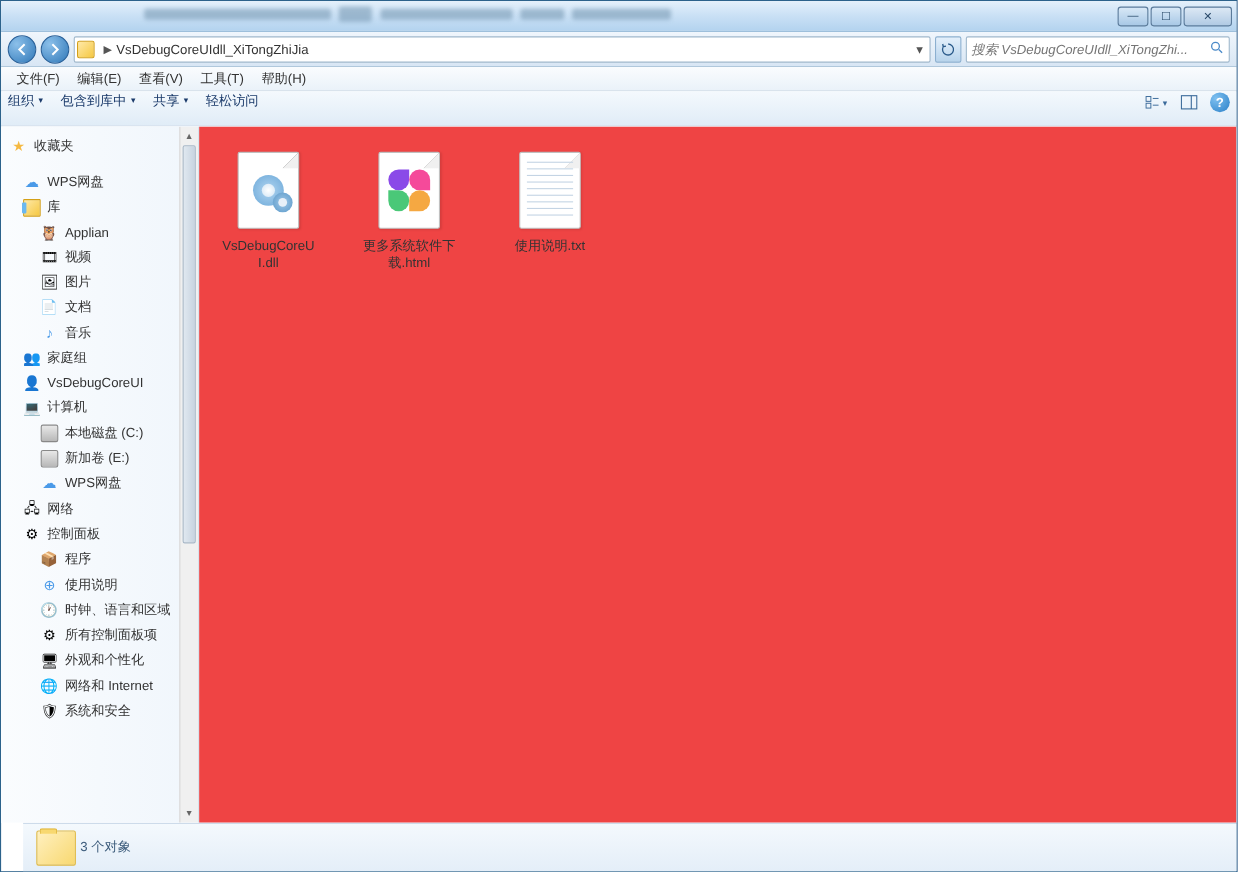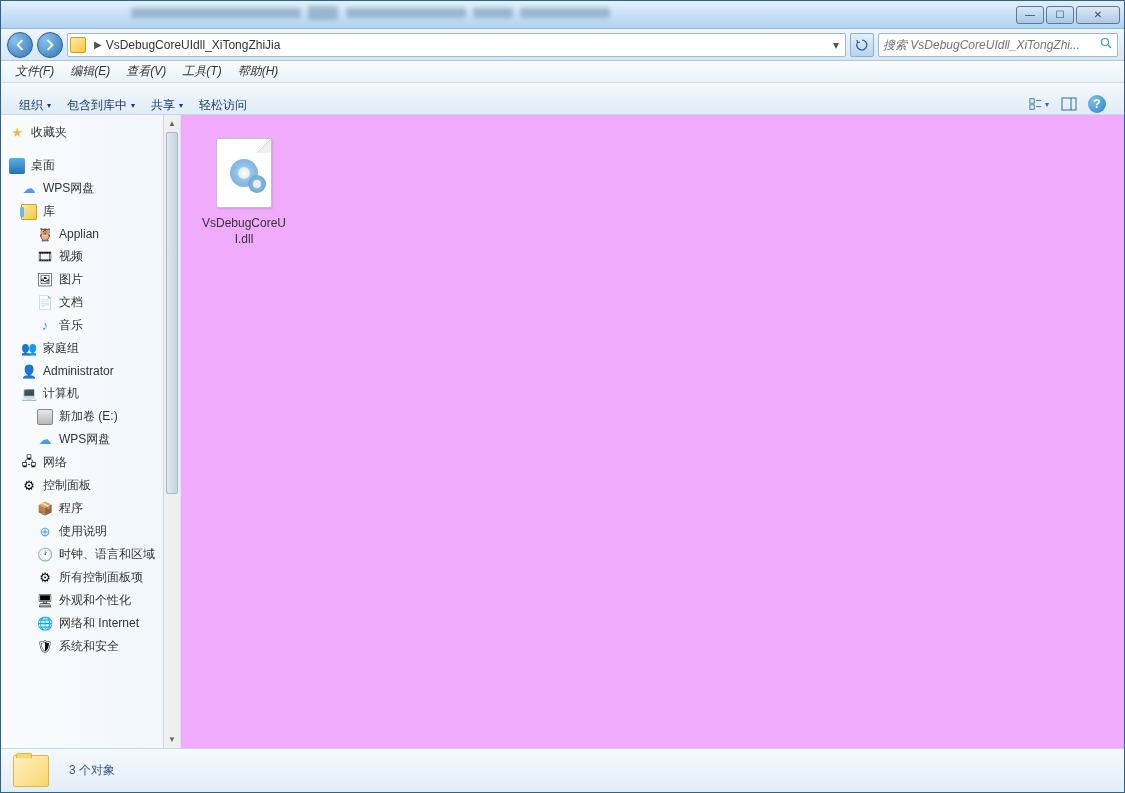--- a/index.html
+++ b/index.html
@@ -21,23 +21,23 @@
 .addr-icon { width: 16px; height: 16px; background: linear-gradient(135deg, #ffe9a8, #f5c842); border-radius: 2px; margin-right: 4px; border: 1px solid #d4a017; }
 .addr-sep { color: #555; margin: 0 4px; font-size: 10px; }
 .addr-text { color: #333; }
 .addr-dd { margin-left: auto; color: #555; padding: 0 4px; cursor: pointer; }
 .refresh-btn { width: 24px; height: 24px; background: linear-gradient(to bottom, #e4f0fb, #b8d4ec); border: 1px solid #8cb0d0; border-radius: 2px; display: flex; align-items: center; justify-content: center; color: #2a5a8a; cursor: pointer; }
 .search-box { width: 240px; height: 24px; background: #fff; border: 1px solid #a0b8cc; border-radius: 2px; display: flex; align-items: center; padding: 0 4px; }
 .search-box input { border: none; outline: none; flex: 1; font-size: 12px; font-style: italic; color: #888; background: transparent; }
 .search-icon { color: #4a8ac8; font-size: 12px; }
 
 .menubar { height: 22px; background: linear-gradient(to bottom, #fafcfe, #eaf2f9); display: flex; align-items: center; padding: 0 6px; border-bottom: 1px solid #d0dce8; }
-.menu-item { padding: 2px 8px; color: #333; cursor: pointer; font-style: italic; }
-
-.toolbar { height: 32px; background: linear-gradient(to bottom, #f4f9fd, #e0ecf7); display: flex; align-items: flex-end; padding: 0 18px; gap: 16px; border-bottom: 1px solid #c8d8e8; }
+.menu-item { padding: 2px 8px; color: #333; cursor: pointer; }
+
+.toolbar { height: 32px; background: linear-gradient(to bottom, #f4f9fd, #e0ecf7); display: flex; align-items: flex-start; padding: 0 6px; gap: 16px; border-bottom: 1px solid #c8d8e8; }
 .tb-btn { color: #1a3a6a; cursor: pointer; display: flex; align-items: center; gap: 4px; }
 .tb-btn .dd { font-size: 8px; }
 .tb-right { margin-left: auto; display: flex; gap: 8px; align-items: center; }
 .tb-icon { width: 22px; height: 20px; border: 1px solid transparent; display: flex; align-items: center; justify-content: center; color: #3a6a9a; cursor: pointer; border-radius: 2px; }
 .help-icon { width: 18px; height: 18px; border-radius: 50%; background: radial-gradient(circle at 30% 30%, #7ec0f0, #2a80c8); color: #fff; display: flex; align-items: center; justify-content: center; font-size: 12px; font-weight: bold; cursor: pointer; }
 
 .body { flex: 1; display: flex; background: #fff; overflow: hidden; }
 
 .sidebar { width: 180px; border-right: 1px solid #d8e2ec; background: linear-gradient(to right, #fafcfe, #f0f6fc); overflow-y: auto; position: relative; }
 .sb-scroll { position: absolute; right: 0; top: 0; width: 17px; height: 100%; background: #f0f0f0; border-left: 1px solid #d8d8d8; }
@@ -51,41 +51,41 @@
 .sb-item.l1 { padding-left: 20px; }
 .sb-item.l2 { padding-left: 36px; }
 .sb-icon { width: 16px; height: 16px; margin-right: 6px; display: inline-flex; align-items: center; justify-content: center; font-size: 13px; flex-shrink: 0; }
 .star-i { color: #f5b942; }
 .cloud-i { color: #4a9ae8; }
 .lib-i { background: linear-gradient(135deg, #ffe9a8, #f5c842); border: 1px solid #d4a017; border-radius: 1px; position: relative; }
 .lib-i::after { content:''; position:absolute; left:-2px; top:2px; width:4px; height:10px; background:#6bb8f0; border-radius:1px; }
 .disk-i { background: linear-gradient(to bottom, #e8e8e8, #b8b8b8); border: 1px solid #888; border-radius: 2px; }
 .sb-label { color: #333; font-size: 12px; }
 
-.content { flex: 1; background: #f0abfc; padding: 14px; display: flex; flex-wrap: wrap; align-content: flex-start; gap: 20px 30px; }
+.content { flex: 1; background: #ef4444; padding: 14px; display: flex; flex-wrap: wrap; align-content: flex-start; gap: 20px 30px; }
 .file-item { width: 98px; display: flex; flex-direction: column; align-items: center; cursor: pointer; padding: 4px; border: 1px solid transparent; border-radius: 2px; }
 .file-icon { width: 70px; height: 78px; display: flex; align-items: center; justify-content: center; margin-bottom: 4px; }
 .file-name { font-size: 12px; color: #333; text-align: center; word-break: break-all; line-height: 1.3; }
 
 .page-base { width: 56px; height: 70px; background: #fff; border: 1px solid #c0c0c0; border-radius: 2px; position: relative; box-shadow: 1px 1px 2px rgba(0,0,0,0.1); }
 .page-base::before { content: ''; position: absolute; top: 0; right: 0; width: 14px; height: 14px; background: linear-gradient(135deg, transparent 48%, #d0d0d0 50%, #f0f0f0 52%); }
 
 .dll-gear { position: absolute; top: 50%; left: 50%; transform: translate(-50%, -50%); }
 .gear { width: 28px; height: 28px; border-radius: 50%; background: radial-gradient(circle, #b0d4f0, #6ba8d8); position: relative; }
 .gear::after { content:''; position:absolute; inset:8px; border-radius:50%; background: radial-gradient(circle,#fff,#d0e4f4); }
 .gear2 { width: 18px; height: 18px; position: absolute; bottom: -6px; right: -8px; border-radius: 50%; background: radial-gradient(circle, #a0c8e8, #5a98c8); }
 .gear2::after { content:''; position:absolute; inset:5px; border-radius:50%; background:#e8f0f8; }
 
 .pinwheel { position: absolute; top: 50%; left: 50%; transform: translate(-50%, -50%); width: 38px; height: 38px; }
 .pw-blade { position: absolute; width: 19px; height: 19px; border-radius: 50% 0 50% 50%; }
 
 .txt-lines { position: absolute; inset: 8px 6px; }
 .txt-lines div { height: 1px; background: #c4d4e4; margin-bottom: 5px; }
 
-.statusbar { height: 44px; background: linear-gradient(to bottom, #f4f9fd, #e4eef8); border-top: 1px solid #c8d8e8; display: flex; align-items: center; padding: 0 12px; gap: 20px; }
+.statusbar { height: 44px; background: linear-gradient(to bottom, #f4f9fd, #e4eef8); border-top: 1px solid #c8d8e8; display: flex; align-items: center; padding: 0 12px; gap: 4px; margin-left: 20px; }
 .status-icon { width: 36px; height: 32px; background: linear-gradient(135deg, #fff0c0, #f8d870); border: 1px solid #e0b840; border-radius: 2px; position: relative; }
 .status-icon::before { content:''; position:absolute; top:-3px; left:2px; width:14px; height:4px; background:#f8d870; border:1px solid #e0b840; border-bottom:none; border-radius:2px 2px 0 0; }
 .status-text { color: #3a5a7a; font-size: 12px; }
 </style>
 </head>
 <body>
 
 <div class="window">
 
   <div class="titlebar">
@@ -181,24 +181,20 @@
   <div class="body">
     <div class="sidebar">
       <div class="sb-content">
         <div class="sb-group">
           <div class="sb-item">
               <span class="sb-icon star-i">★</span>
               <span class="sb-label">收藏夹</span>
             </div>
         </div>
         <div class="sb-group">
-          <div class="sb-item">
-              <span class="sb-icon" style="background:linear-gradient(to bottom,#5ab0e8,#2a70b0);border-radius:2px"></span>
-              <span class="sb-label">桌面</span>
-            </div>
           <div class="sb-item l1">
               <span class="sb-icon cloud-i">☁</span>
               <span class="sb-label">WPS网盘</span>
             </div>
           <div class="sb-item l1">
               <span class="sb-icon lib-i"></span>
               <span class="sb-label">库</span>
             </div>
           <div class="sb-item l2">
               <span class="sb-icon">🦉</span>
@@ -219,25 +215,29 @@
           <div class="sb-item l2">
               <span class="sb-icon" style="color:#4a9ae8">♪</span>
               <span class="sb-label">音乐</span>
             </div>
           <div class="sb-item l1">
               <span class="sb-icon">👥</span>
               <span class="sb-label">家庭组</span>
             </div>
           <div class="sb-item l1">
               <span class="sb-icon">👤</span>
-              <span class="sb-label">Administrator</span>
+              <span class="sb-label">VsDebugCoreUI</span>
             </div>
           <div class="sb-item l1">
               <span class="sb-icon">💻</span>
               <span class="sb-label">计算机</span>
+            </div>
+          <div class="sb-item l2">
+              <span class="sb-icon disk-i"></span>
+              <span class="sb-label">本地磁盘 (C:)</span>
             </div>
           <div class="sb-item l2">
               <span class="sb-icon disk-i"></span>
               <span class="sb-label">新加卷 (E:)</span>
             </div>
           <div class="sb-item l2">
               <span class="sb-icon cloud-i">☁</span>
               <span class="sb-label">WPS网盘</span>
             </div>
           <div class="sb-item l1">
@@ -289,20 +289,51 @@
         <div class="file-icon">
           <div class="page-base">
             <div class="dll-gear">
                 <div class="gear"></div>
                 <div class="gear2"></div>
               </div>
           </div>
         </div>
         <div class="file-name">VsDebugCoreUI.dll</div>
       </div>
+      <div class="file-item">
+        <div class="file-icon">
+          <div class="page-base">
+            <div class="pinwheel">
+              <div class="pw-blade" style="background:#8a4ae8;top:0;left:0;transform:rotate(0deg)"></div>
+              <div class="pw-blade" style="background:#f54a9a;top:0;right:0;transform:rotate(90deg)"></div>
+              <div class="pw-blade" style="background:#f5a842;bottom:0;right:0;transform:rotate(180deg)"></div>
+              <div class="pw-blade" style="background:#4ac878;bottom:0;left:0;transform:rotate(270deg)"></div>
+            </div>
+          </div>
+        </div>
+        <div class="file-name">更多系统软件下载.html</div>
+      </div>
+      <div class="file-item">
+        <div class="file-icon">
+          <div class="page-base">
+            <div class="txt-lines">
+                <div></div>
+                <div></div>
+                <div></div>
+                <div></div>
+                <div></div>
+                <div></div>
+                <div></div>
+                <div></div>
+                <div></div>
+              </div>
+          </div>
+        </div>
+        <div class="file-name">使用说明.txt</div>
+      </div>
     </div>
   </div>
 
   <div class="statusbar">
     <div class="status-icon"></div>
     <div class="status-text">3 个对象</div>
   </div>
 
 </div>
 

